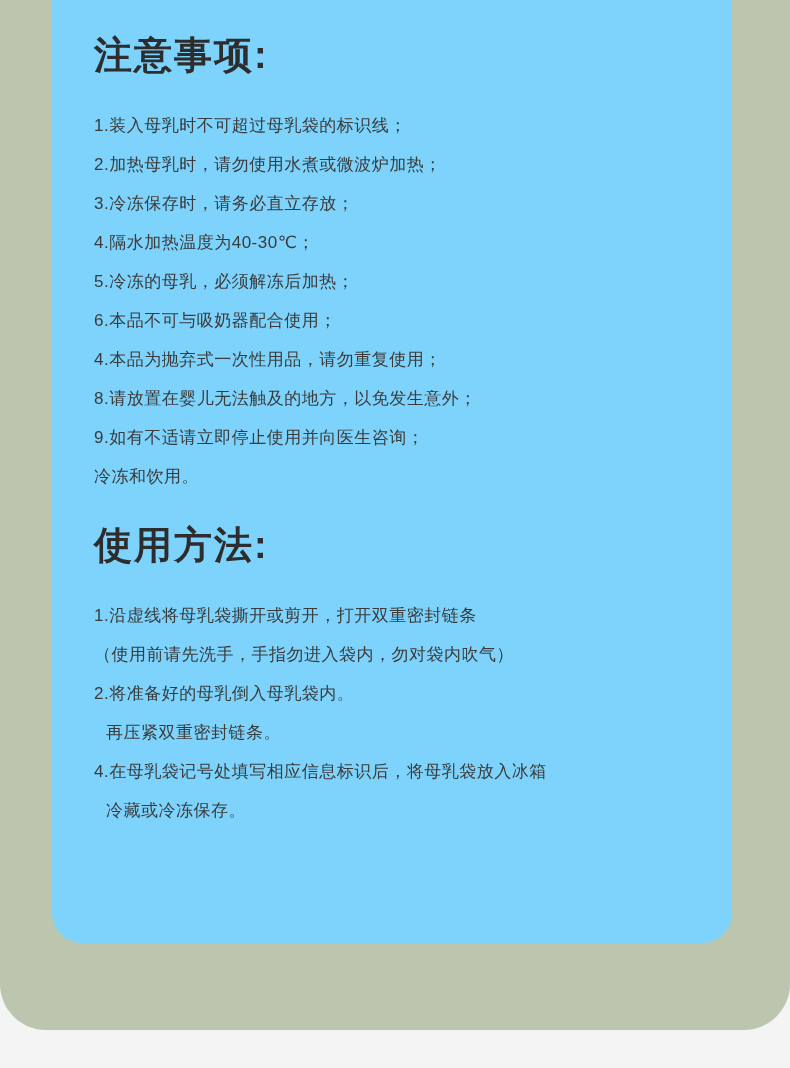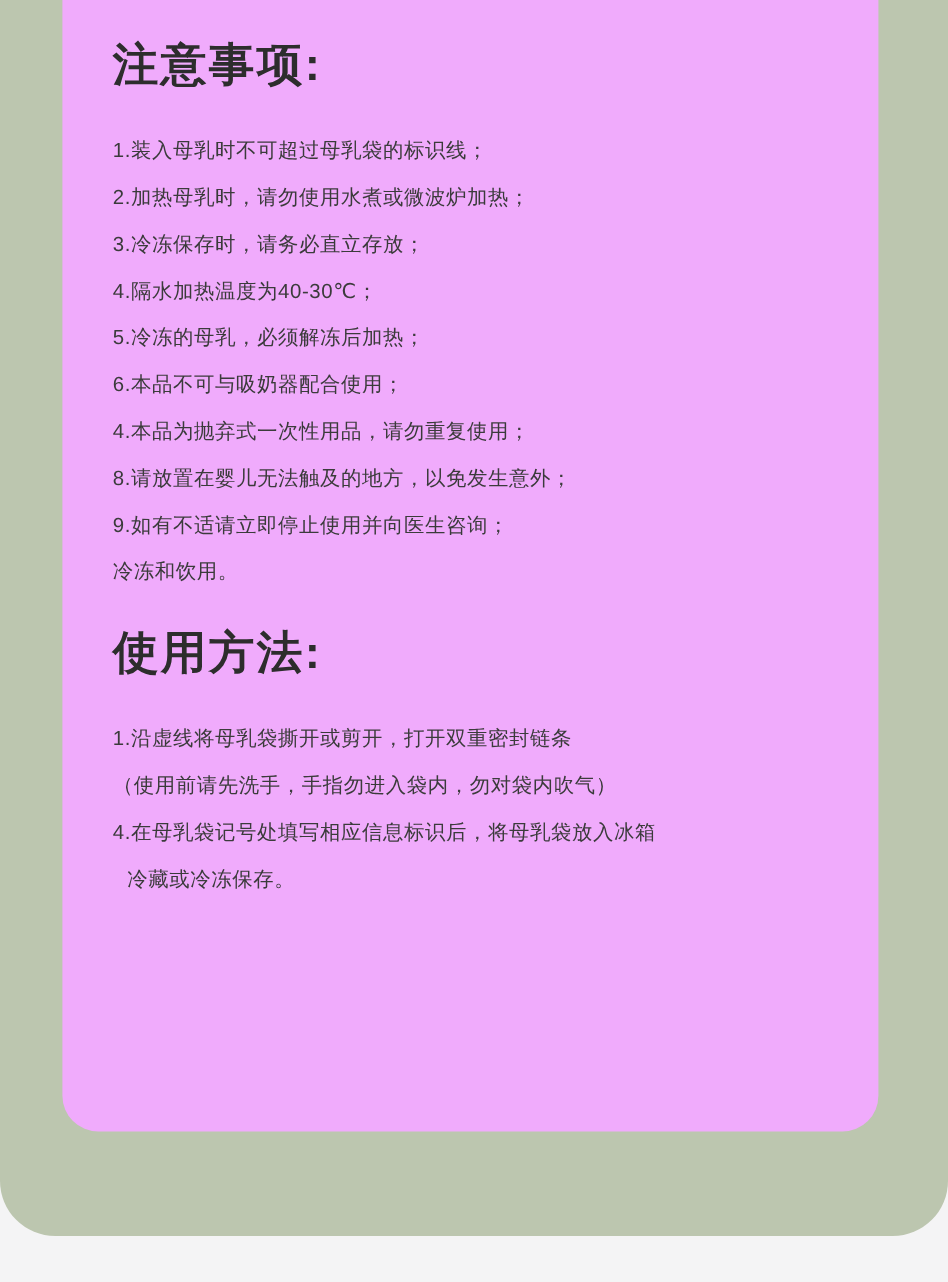--- a/index.html
+++ b/index.html
@@ -18,21 +18,21 @@
     height: 1030px;
     background: #bcc6af;
     border-radius: 0 0 46px 46px;
     overflow: hidden;
   }
   .content-card {
     box-sizing: border-box;
     margin-left: 52px;
     width: 680px;
     height: 943px;
-    background: #f0abfc;
+    background: #7dd3fc;
     border-radius: 0 0 30px 30px;
     padding: 30px 0 0 42px;
     overflow: hidden;
   }
   .section-title {
     margin: 0 0 26px 0;
     font-size: 38px;
     font-weight: 700;
     color: #2d2d2d;
     line-height: 50px;
@@ -71,18 +71,20 @@
       <div class="line">8.请放置在婴儿无法触及的地方，以免发生意外；</div>
       <div class="line">9.如有不适请立即停止使用并向医生咨询；</div>
       <div class="line">冷冻和饮用。</div>
     </div>
 
     <h2 class="section-title usage">使用方法:</h2>
 
     <div>
       <div class="line">1.沿虚线将母乳袋撕开或剪开，打开双重密封链条</div>
       <div class="line">（使用前请先洗手，手指勿进入袋内，勿对袋内吹气）</div>
+      <div class="line">2.将准备好的母乳倒入母乳袋内。</div>
+      <div class="line indent">再压紧双重密封链条。</div>
       <div class="line">4.在母乳袋记号处填写相应信息标识后，将母乳袋放入冰箱</div>
       <div class="line indent">冷藏或冷冻保存。</div>
     </div>
 
   </div>
 </div>
 
 </body></html>

